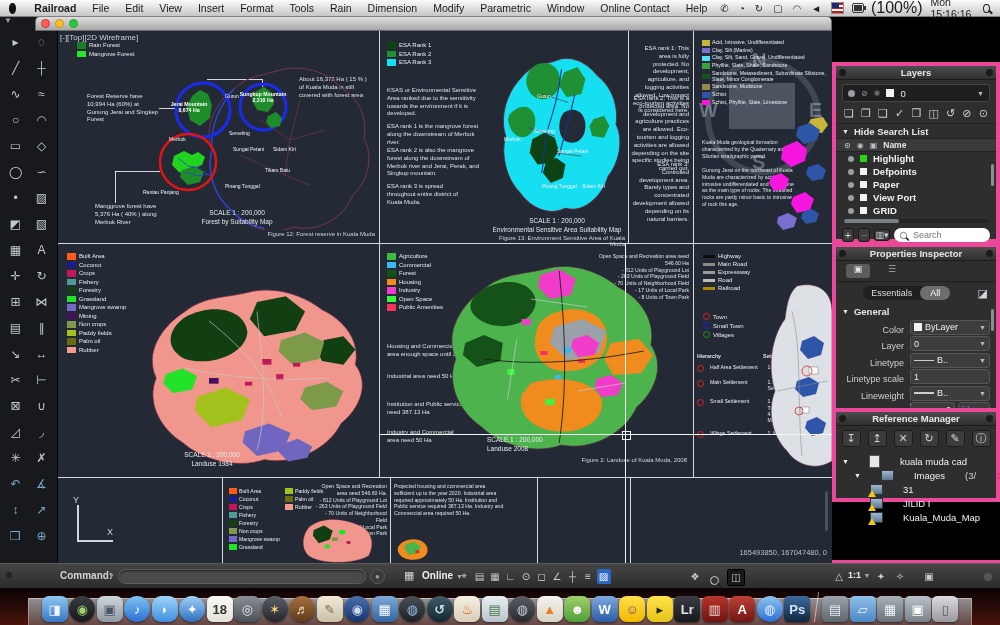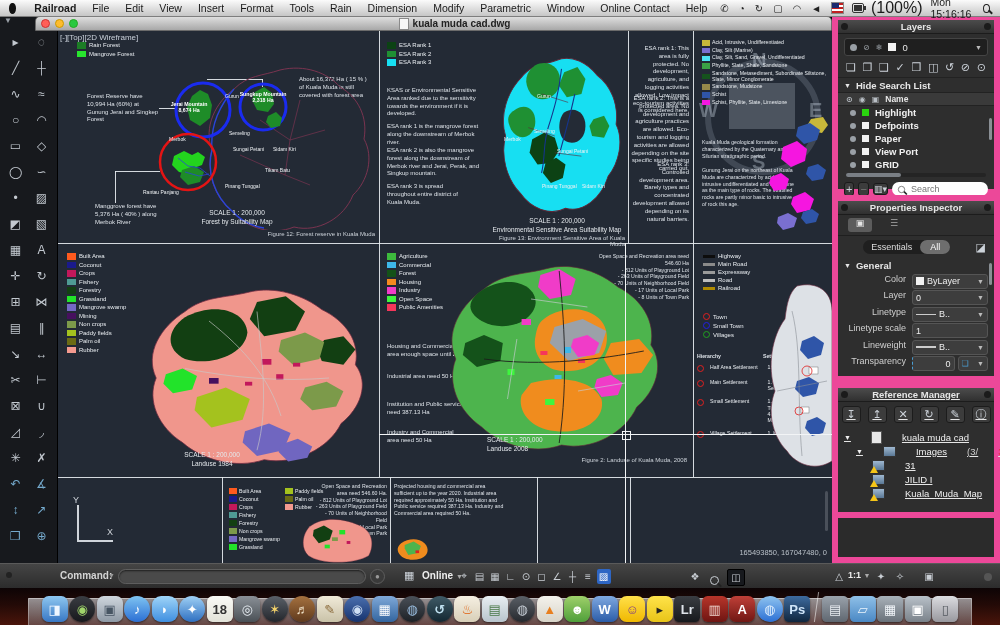--- a/index.html
+++ b/index.html
@@ -45,29 +45,29 @@
   .leg.s .sw{width:8px;height:5.5px;}
   .leg.wrap .li{white-space:normal;width:126px;line-height:1.1;}
   .swl{width:12px;height:3px;flex:none;display:inline-block;}
   .swc{width:5px;height:5px;border-radius:50%;border:1px solid;flex:none;display:inline-block;}
   .vlabel{position:absolute;left:3px;top:2px;font-size:8px;color:#c8cfd8;}
   .scaleblk{position:absolute;text-align:center;font-size:6.5px;color:#e4e8ec;line-height:1.35;}
   .compassL{position:absolute;font-size:20px;font-weight:bold;color:rgba(205,215,228,.38);}
   .crossh{position:absolute;background:#f2f4f6;}
   .pickbox{position:absolute;width:7px;height:7px;border:1px solid #f2f4f6;}
   
-  .pal{position:absolute;left:832px;width:168px;background:#2e2e2e;border:6px solid #ec4899;box-sizing:border-box;z-index:5;color:#e6e6e6;}
+  .pal{position:absolute;left:832px;width:168px;background:#2e2e2e;border:4px solid #ec4899;box-sizing:border-box;z-index:5;color:#e6e6e6;margin-top:48px;}
   .ptit{height:13px;background:linear-gradient(#4c4c4c,#303030);text-align:center;font-size:9.5px;font-weight:bold;line-height:13px;position:relative;border-bottom:1px solid #1c1c1c;}
   .pdot{position:absolute;width:7px;height:7px;border-radius:50%;background:#1b1b1b;top:3px;}
   .recess{background:#1f1f1f;border:1px solid #444;border-radius:3px;display:flex;align-items:center;font-size:9.5px;}
   .icnbtn{color:#cdd3da;font-size:11px;text-align:center;}
   .lyrrow{display:flex;align-items:center;gap:6px;height:13px;padding-left:12px;font-size:9.5px;font-weight:bold;color:#f0f0f0;}
   .lyrrow .dot{width:6px;height:6px;border-radius:50%;background:#9aa0a6;flex:none;}
   .lyrrow .csw{width:7px;height:7px;flex:none;}
-  .prow{display:flex;align-items:flex-start;height:15px;margin:1.5px 6px;font-size:9px;}
+  .prow{display:flex;align-items:flex-end;height:15px;margin:1.5px 6px;font-size:9px;}
   .prow .lbl{width:62px;text-align:right;color:#cfcfcf;padding-right:6px;flex:none;}
   .pfield{background:#3d3d3d;border:1px solid #555;border-radius:3px;height:13px;display:flex;align-items:center;font-size:9px;color:#eee;padding:0 3px;gap:3px;}
   .caret{font-size:7px;color:#bbb;margin-left:auto;}
   .treerow{display:flex;align-items:center;gap:20px;font-size:9.5px;height:14px;color:#efefef;}
   .imgic{width:11px;height:9px;background:linear-gradient(#9fb8d0,#5a7896);border:1px solid #333;position:relative;flex:none;}
   .warn{position:absolute;left:-3px;bottom:-3px;width:0;height:0;border-left:4px solid transparent;border-right:4px solid transparent;border-bottom:7px solid #f5c518;}
   
   #strip{left:0;top:563px;width:1000px;height:25px;background:linear-gradient(#454545,#2b2b2b);border-top:1px solid #5a5a5a;z-index:6;}
   .stgl{position:absolute;top:4.5px;width:14px;height:15px;display:flex;align-items:center;justify-content:center;font-size:10px;color:#c9ced4;border-radius:2px;}
   
@@ -110,24 +110,20 @@
   <span class="batt"></span>
   <span style="font-size:16px;padding:0 4px;">(100%)</span>
   <span style="font-size:10.5px;padding:0 4px;">Mon 15:16:16</span>
   <span class="mag"></span>
 </div>
 
 <div id="titlebar" class="a">
   <span class="tl" style="background:#ff5f57;border:0.5px solid #c33;"></span>
   <span class="tl" style="background:#febc2e;border:0.5px solid #c90;"></span>
   <span class="tl" style="background:#28c840;border:0.5px solid #2a2;"></span>
-  <span class="ttl">
-      <span class="docicon"></span>
-      <span>kuala muda cad.dwg</span>
-    </span>
 </div>
 
 <div id="toolbox" class="a">
   <div class="tbar"><span>▼</span></div>
   <div id="toolgrid">
 
   <span class="tool">▸</span>
       <span class="tool">◌</span>
       <span class="tool">╱</span>
       <span class="tool">┼</span>
@@ -799,21 +795,21 @@
     <span class="pfield" style="width:40px;border-left:1px dashed #4a9fd4;">
         <span style="margin-left:auto;">0</span>
       </span>
     <span class="pfield" style="width:26px;margin-left:3px;">
         <span style="font-size:8px;color:#4a9fd4;">❏</span>
         <span class="caret">▼</span>
       </span>
   </div>
 </div>
 
-<div class="pal" style="top:382px;height:156px;text-decoration:underline;">
+<div class="pal" style="top:360px;height:94px;">
   <div class="ptit"><span class="pdot" style="left:3px;"></span><span>Reference Manager</span><span class="pdot" style="right:3px;"></span></div>
   <div style="display:flex;justify-content:center;gap:7px;padding:4px 0 3px;">
 
   <span class="icnbtn" style="width:17px;height:15px;line-height:15px;background:#3c3c3c;border:1px solid #1c1c1c;border-radius:3px;">↧</span>
       <span class="icnbtn" style="width:17px;height:15px;line-height:15px;background:#3c3c3c;border:1px solid #1c1c1c;border-radius:3px;">↥</span>
       <span class="icnbtn" style="width:17px;height:15px;line-height:15px;background:#3c3c3c;border:1px solid #1c1c1c;border-radius:3px;">✕</span>
       <span class="icnbtn" style="width:17px;height:15px;line-height:15px;background:#3c3c3c;border:1px solid #1c1c1c;border-radius:3px;">↻</span>
       <span class="icnbtn" style="width:17px;height:15px;line-height:15px;background:#3c3c3c;border:1px solid #1c1c1c;border-radius:3px;">✎</span>
       <span class="icnbtn" style="width:17px;height:15px;line-height:15px;background:#3c3c3c;border:1px solid #1c1c1c;border-radius:3px;">ⓘ</span>
     </div>

